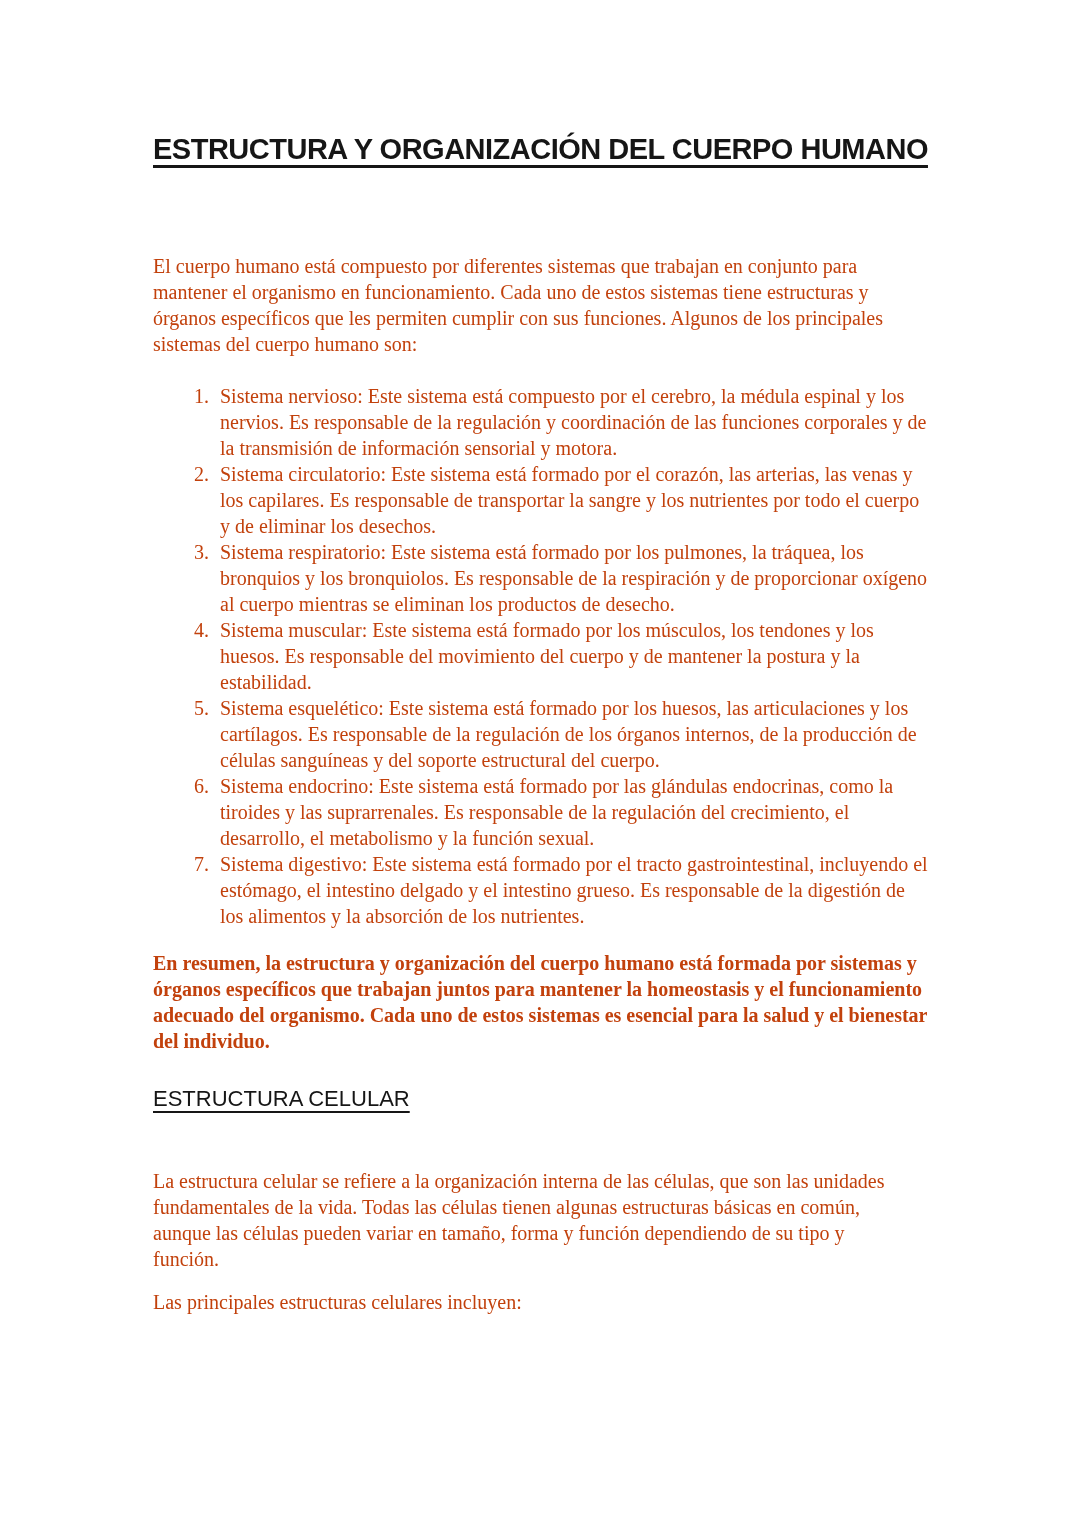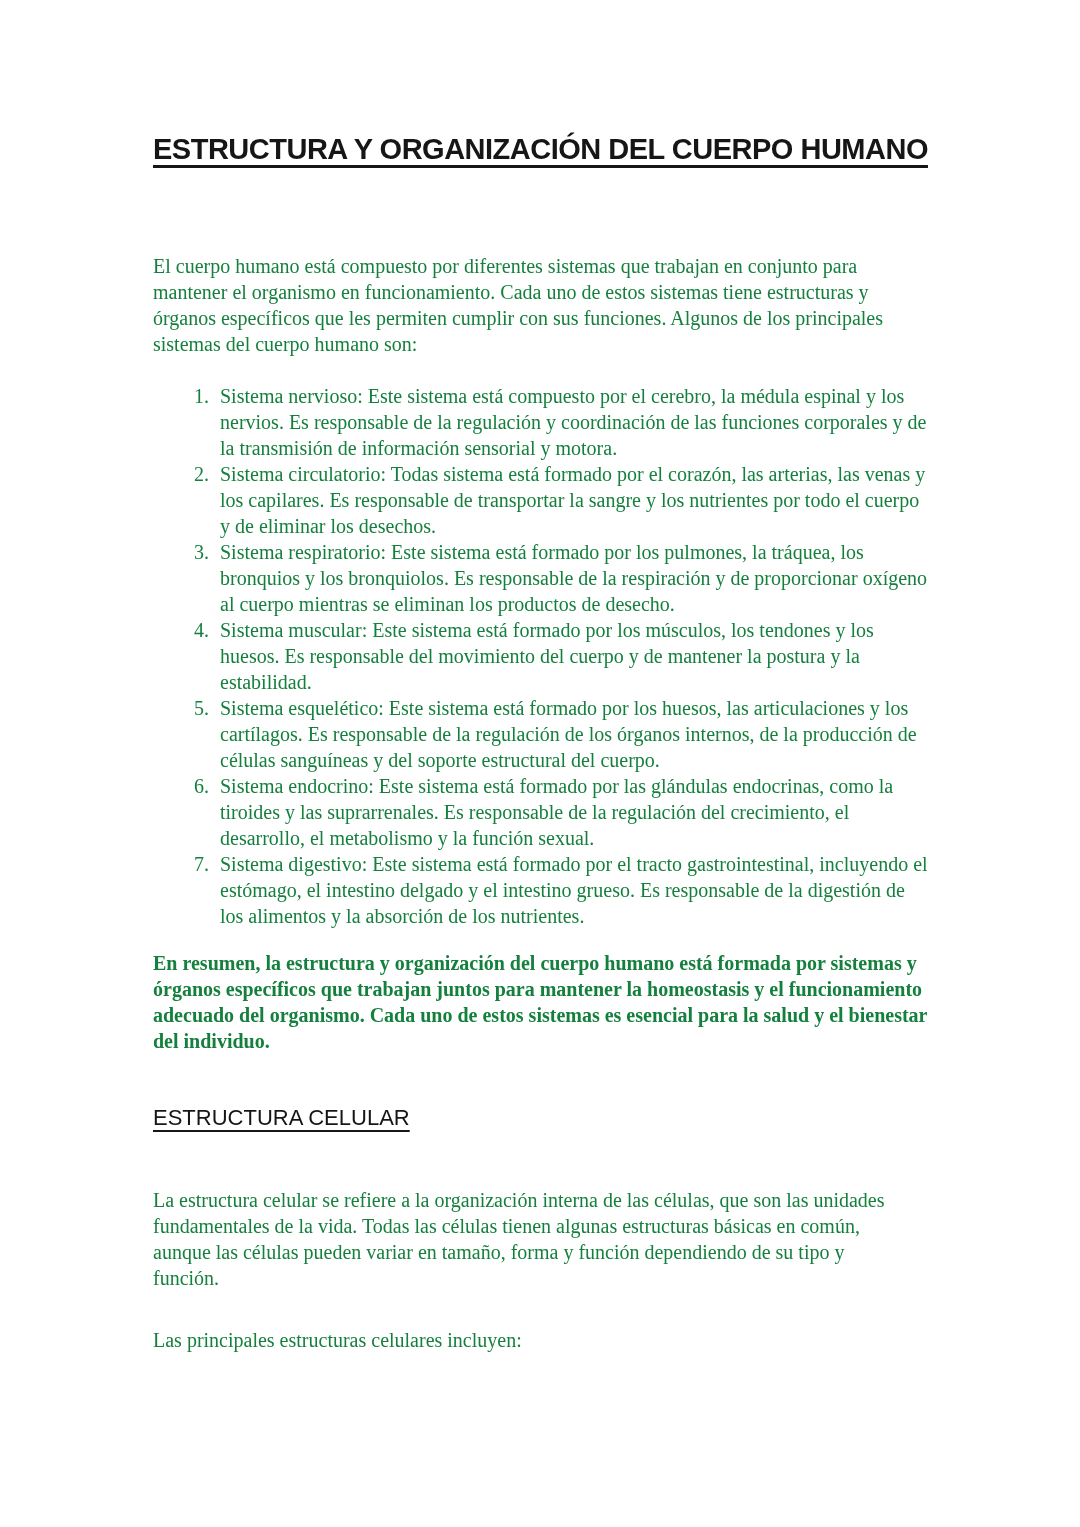--- a/index.html
+++ b/index.html
@@ -27,68 +27,68 @@
     letter-spacing: -0.5px;
     color: #161616;
     text-decoration: underline;
     text-decoration-thickness: 3px;
     text-underline-offset: 6px;
   }
   .body-text {
     font-family: "Liberation Serif", "DejaVu Serif", serif;
     font-size: 20px;
     line-height: 26px;
-    color: #15803d;
+    color: #c2410c;
   }
   p.intro-paragraph {
     margin: 86px 0 0 0;
   }
   ol.systems-list {
     margin: 26px 0 16px 0;
     padding: 0 0 0 61px;
     list-style: decimal outside;
   }
   ol.systems-list li {
     margin: 0;
     padding-left: 6px;
   }
   p.summary-paragraph {
     margin: 21px 0 0 0;
     font-weight: bold;
   }
   h2.section-heading {
-    margin: 50px 0 0 0;
+    margin: 31px 0 0 0;
     font-family: "Liberation Sans", "DejaVu Sans", sans-serif;
     font-weight: 400;
     font-size: 22px;
     line-height: 28px;
     color: #161616;
     text-decoration: underline;
     text-decoration-thickness: 2px;
     text-underline-offset: 5px;
   }
   p.cell-paragraph {
     margin: 55px 16px 0 0;
   }
   p.closing-line {
-    margin: 36px 0 0 0;
+    margin: 17px 0 0 0;
   }
 </style>
 </head>
 <body>
 
 <div class="page">
 
   <h1 class="doc-title">ESTRUCTURA Y ORGANIZACIÓN DEL CUERPO HUMANO</h1>
 
   <p class="body-text intro-paragraph">El cuerpo humano está compuesto por diferentes sistemas que trabajan en conjunto para mantener el organismo en funcionamiento. Cada uno de estos sistemas tiene estructuras y órganos específicos que les permiten cumplir con sus funciones. Algunos de los principales sistemas del cuerpo humano son:</p>
 
   <ol class="body-text systems-list">
     <li>Sistema nervioso: Este sistema está compuesto por el cerebro, la médula espinal y los nervios. Es responsable de la regulación y coordinación de las funciones corporales y de la transmisión de información sensorial y motora.</li>
-    <li>Sistema circulatorio: Todas sistema está formado por el corazón, las arterias, las venas y los capilares. Es responsable de transportar la sangre y los nutrientes por todo el cuerpo y de eliminar los desechos.</li>
+    <li>Sistema circulatorio: Este sistema está formado por el corazón, las arterias, las venas y los capilares. Es responsable de transportar la sangre y los nutrientes por todo el cuerpo y de eliminar los desechos.</li>
     <li>Sistema respiratorio: Este sistema está formado por los pulmones, la tráquea, los bronquios y los bronquiolos. Es responsable de la respiración y de proporcionar oxígeno al cuerpo mientras se eliminan los productos de desecho.</li>
     <li>Sistema muscular: Este sistema está formado por los músculos, los tendones y los huesos. Es responsable del movimiento del cuerpo y de mantener la postura y la estabilidad.</li>
     <li>Sistema esquelético: Este sistema está formado por los huesos, las articulaciones y los cartílagos. Es responsable de la regulación de los órganos internos, de la producción de células sanguíneas y del soporte estructural del cuerpo.</li>
     <li>Sistema endocrino: Este sistema está formado por las glándulas endocrinas, como la tiroides y las suprarrenales. Es responsable de la regulación del crecimiento, el desarrollo, el metabolismo y la función sexual.</li>
     <li>Sistema digestivo: Este sistema está formado por el tracto gastrointestinal, incluyendo el estómago, el intestino delgado y el intestino grueso. Es responsable de la digestión de los alimentos y la absorción de los nutrientes.</li>
   </ol>
 
   <p class="body-text summary-paragraph">En resumen, la estructura y organización del cuerpo humano está formada por sistemas y órganos específicos que trabajan juntos para mantener la homeostasis y el funcionamiento adecuado del organismo. Cada uno de estos sistemas es esencial para la salud y el bienestar del individuo.</p>
 
   <h2 class="section-heading">ESTRUCTURA CELULAR</h2>

